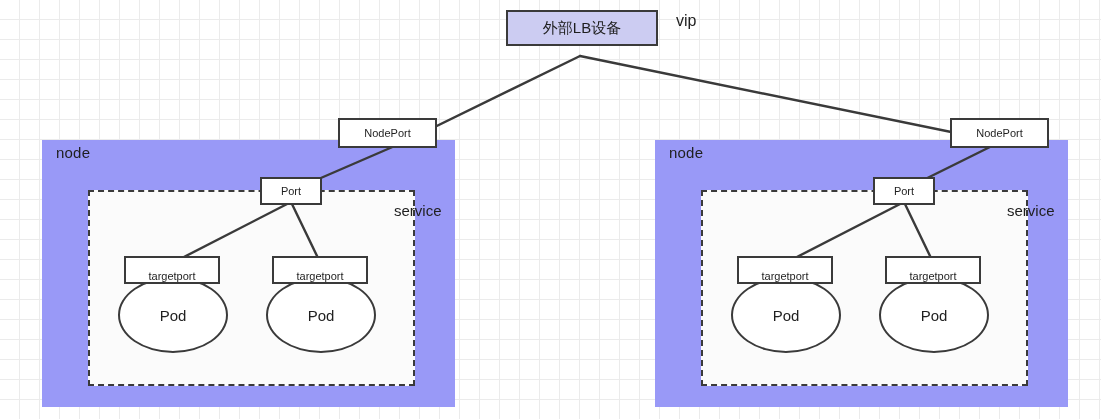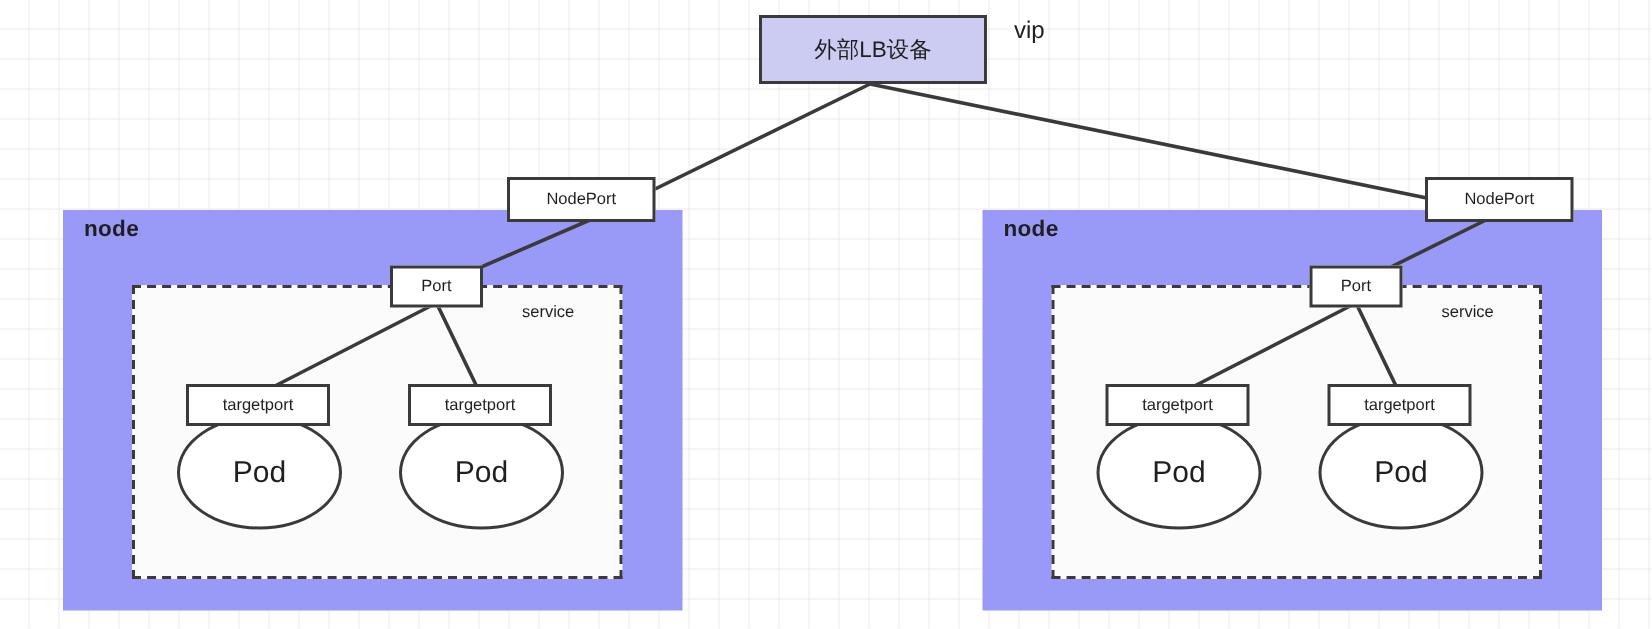--- a/index.html
+++ b/index.html
@@ -31,38 +31,39 @@
   #box-layer  { z-index: 30; }
 
   
   .node-box {
     position: absolute;
     background: #9999f7;
   }
   .node-label {
     position: absolute;
     font-size: 15px;
-    font-weight: bold;
+    font-weight: normal;
     color: #1f1f1f;
     letter-spacing: 0.2px;
     white-space: nowrap;
   }
 
   
   .service-box {
     position: absolute;
     background: #fbfbfb;
     border: 2.5px dashed #3a3a3a;
     box-sizing: border-box;
   }
   .service-label {
     position: absolute;
-    font-size: 11px;
+    font-size: 15px;
     color: #1f1f1f;
     white-space: nowrap;
+    margin-left: 46px;
   }
 
   
   .rect {
     position: absolute;
     box-sizing: border-box;
     background: #ffffff;
     border: 2px solid #3a3a3a;
     display: flex;
     align-items: center;
@@ -71,33 +72,34 @@
     color: #1f1f1f;
     white-space: nowrap;
   }
   .rect.lb {
     background: #ccccf2;
     border: 2.5px solid #3a3a3a;
     font-size: 15px;
   }
   .rect.thin {
     border-width: 2px;
+    align-items: flex-end;
   }
 
   
   .pod {
     position: absolute;
     box-sizing: border-box;
     background: #ffffff;
     border: 2px solid #3a3a3a;
     border-radius: 50%;
     display: flex;
     align-items: center;
     justify-content: center;
-    font-size: 20px;
+    font-size: 15px;
     color: #1f1f1f;
     white-space: nowrap;
   }
 
   
   .free-text {
     position: absolute;
     font-size: 16px;
     color: #1f1f1f;
     white-space: nowrap;
@@ -137,21 +139,21 @@
       <line x1="291" y1="202" x2="182" y2="258"></line>
       <line x1="291" y1="202" x2="318" y2="258"></line>
 
       <line x1="904" y1="202" x2="795" y2="258"></line>
       <line x1="904" y1="202" x2="931" y2="258"></line>
     </g>
   </svg>
 
   <div class="layer" id="box-layer">
 
-    <div class="rect lb" style="left:506px; top:10px; width:152px; height:46px;">
+    <div class="rect lb" style="left:506px; top:10px; width:152px; height:36px;">
       <span>外部LB设备</span>
     </div>
     <div class="free-text" style="left:676px; top:12px;">vip</div>
 
     <div class="rect" style="left:338px; top:118px; width:99px; height:30px;">
       <span>NodePort</span>
     </div>
     <div class="rect" style="left:950px; top:118px; width:99px; height:30px;">
       <span>NodePort</span>
     </div>

